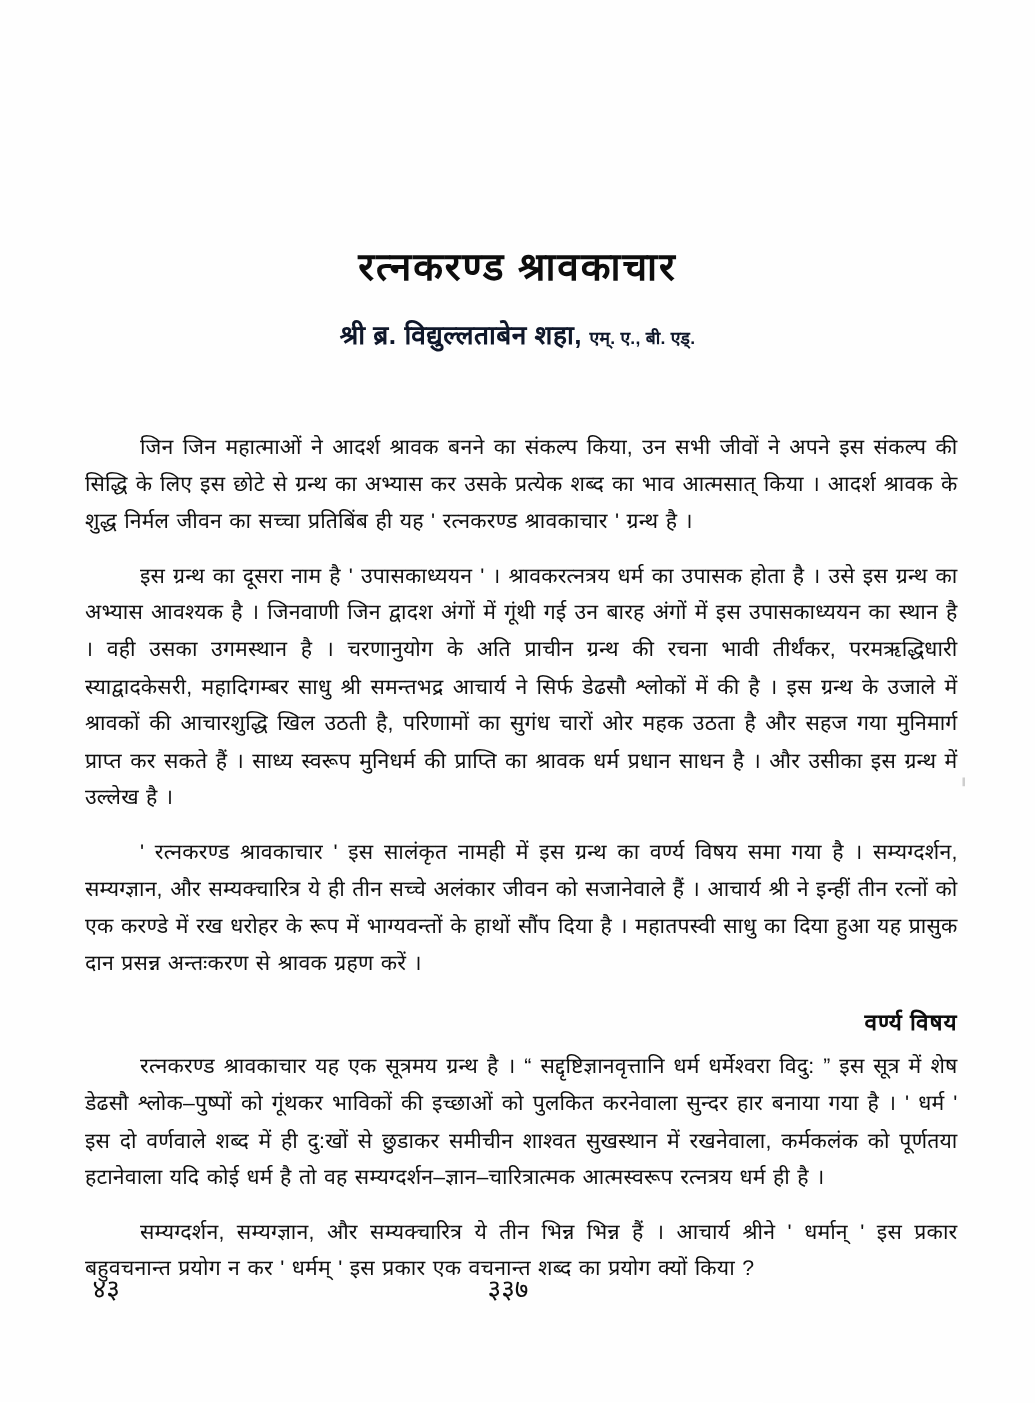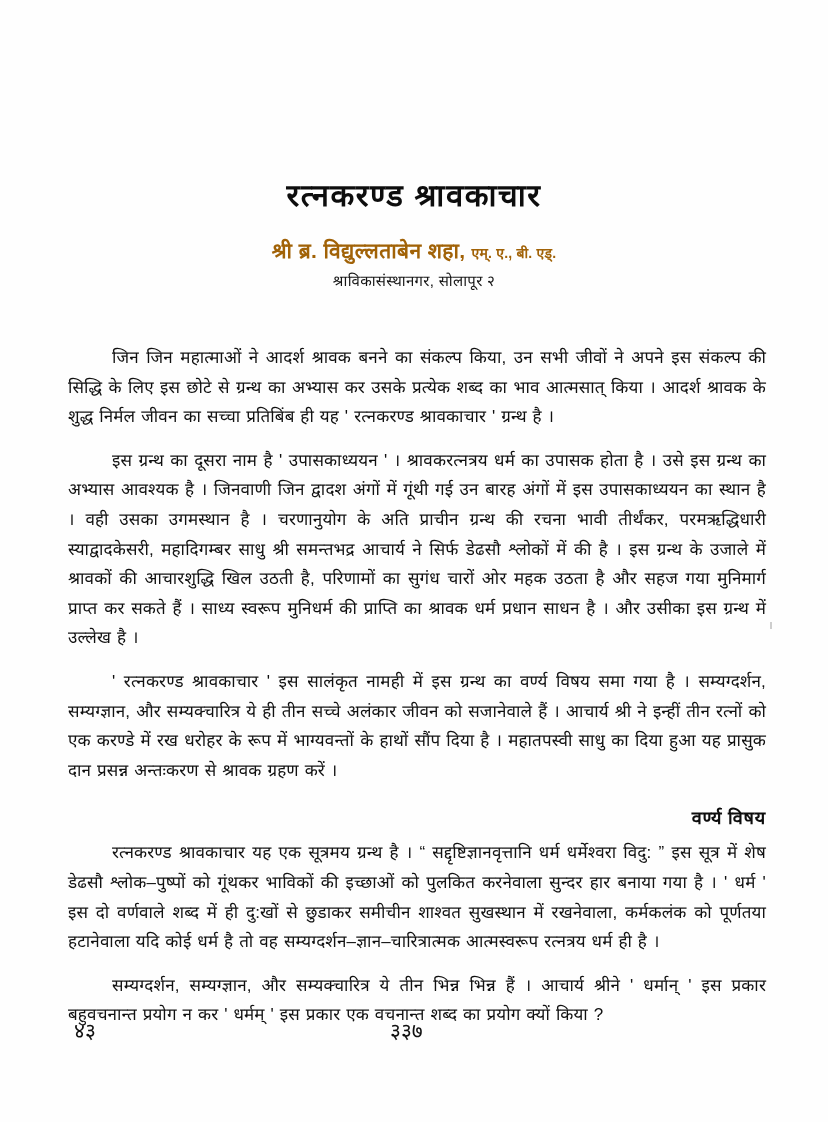--- a/index.html
+++ b/index.html
@@ -14,41 +14,41 @@
     height: 1122px;
     background: #fefefe;
     overflow: hidden;
     font-family: "Liberation Serif", "DejaVu Serif", serif;
     color: #121212;
   }
 
   
   .title-block {
     position: absolute;
-    top: 178px;
+    top: 196px;
     left: 0;
     width: 828px;
     text-align: center;
   }
   .doc-title {
     font-family: "Liberation Sans", "DejaVu Sans", sans-serif;
     font-size: 31px;
     font-weight: 700;
     letter-spacing: 1.5px;
     line-height: 1.15;
     color: #0d0d0d;
     margin: 0;
   }
   .author-line {
     margin-top: 24px;
     font-family: "Liberation Sans", "DejaVu Sans", sans-serif;
     font-size: 21px;
     font-weight: 700;
     letter-spacing: 0.4px;
-    color: #a16207;
+    color: #0f172a;
     line-height: 1.2;
   }
   .author-degrees {
     font-size: 14px;
     font-weight: 700;
     letter-spacing: 0.2px;
     padding-left: 6px;
   }
   .author-place {
     margin-top: 7px;
@@ -157,21 +157,20 @@
 </head>
 <body>
 
 <div class="page">
 
   <div class="title-block">
     <h1 class="doc-title">रत्नकरण्ड श्रावकाचार</h1>
     <div class="author-line">
       <span>श्री ब्र. विद्युल्लताबेन शहा,</span><span class="author-degrees">एम्. ए., बी. एड्.</span>
     </div>
-    <div class="author-place">श्राविकासंस्थानगर, सोलापूर २</div>
   </div>
 
   <div class="body-text">
     <p class="para">जिन जिन महात्माओं ने आदर्श श्रावक बनने का संकल्प किया, उन सभी जीवों ने अपने इस संकल्प की सिद्धि के लिए इस छोटे से ग्रन्थ का अभ्यास कर उसके प्रत्येक शब्द का भाव आत्मसात् किया । आदर्श श्रावक के शुद्ध निर्मल जीवन का सच्चा प्रतिबिंब ही यह ' रत्नकरण्ड श्रावकाचार ' ग्रन्थ है ।</p>
     <p class="para">इस ग्रन्थ का दूसरा नाम है ' उपासकाध्ययन ' । श्रावकरत्नत्रय धर्म का उपासक होता है । उसे इस ग्रन्थ का अभ्यास आवश्यक है । जिनवाणी जिन द्वादश अंगों में गूंथी गई उन बारह अंगों में इस उपासकाध्ययन का स्थान है । वही उसका उगमस्थान है । चरणानुयोग के अति प्राचीन ग्रन्थ की रचना भावी तीर्थंकर, परमऋद्धिधारी स्याद्वादकेसरी, महादिगम्बर साधु श्री समन्तभद्र आचार्य ने सिर्फ डेढसौ श्लोकों में की है । इस ग्रन्थ के उजाले में श्रावकों की आचारशुद्धि खिल उठती है, परिणामों का सुगंध चारों ओर महक उठता है और सहज गया मुनिमार्ग प्राप्त कर सकते हैं । साध्य स्वरूप मुनिधर्म की प्राप्ति का श्रावक धर्म प्रधान साधन है । और उसीका इस ग्रन्थ में उल्लेख है ।</p>
     <p class="para">' रत्नकरण्ड श्रावकाचार ' इस सालंकृत नामही में इस ग्रन्थ का वर्ण्य विषय समा गया है । सम्य­ग्दर्शन, सम्यग्ज्ञान, और सम्यक्चारित्र ये ही तीन सच्चे अलंकार जीवन को सजानेवाले हैं । आचार्य श्री ने इन्हीं तीन रत्नों को एक करण्डे में रख धरोहर के रूप में भाग्यवन्तों के हाथों सौंप दिया है । महातपस्वी साधु का दिया हुआ यह प्रासुक दान प्रसन्न अन्तःकरण से श्रावक ग्रहण करें ।</p>
 
     <div class="section-heading">वर्ण्य विषय</div>
 
     <p class="para">रत्नकरण्ड श्रावकाचार यह एक सूत्रमय ग्रन्थ है । “ सद्दृष्टिज्ञानवृत्तानि धर्म धर्मेश्वरा विदु: ” इस सूत्र में शेष डेढसौ श्लोक–पुष्पों को गूंथकर भाविकों की इच्छाओं को पुलकित करनेवाला सुन्दर हार बनाया गया है । ' धर्म ' इस दो वर्णवाले शब्द में ही दु:खों से छुडाकर समीचीन शाश्वत सुखस्थान में रखनेवाला, कर्मकलंक को पूर्णतया हटानेवाला यदि कोई धर्म है तो वह सम्यग्दर्शन–ज्ञान–चारित्रात्मक आत्मस्वरूप रत्नत्रय धर्म ही है ।</p>

